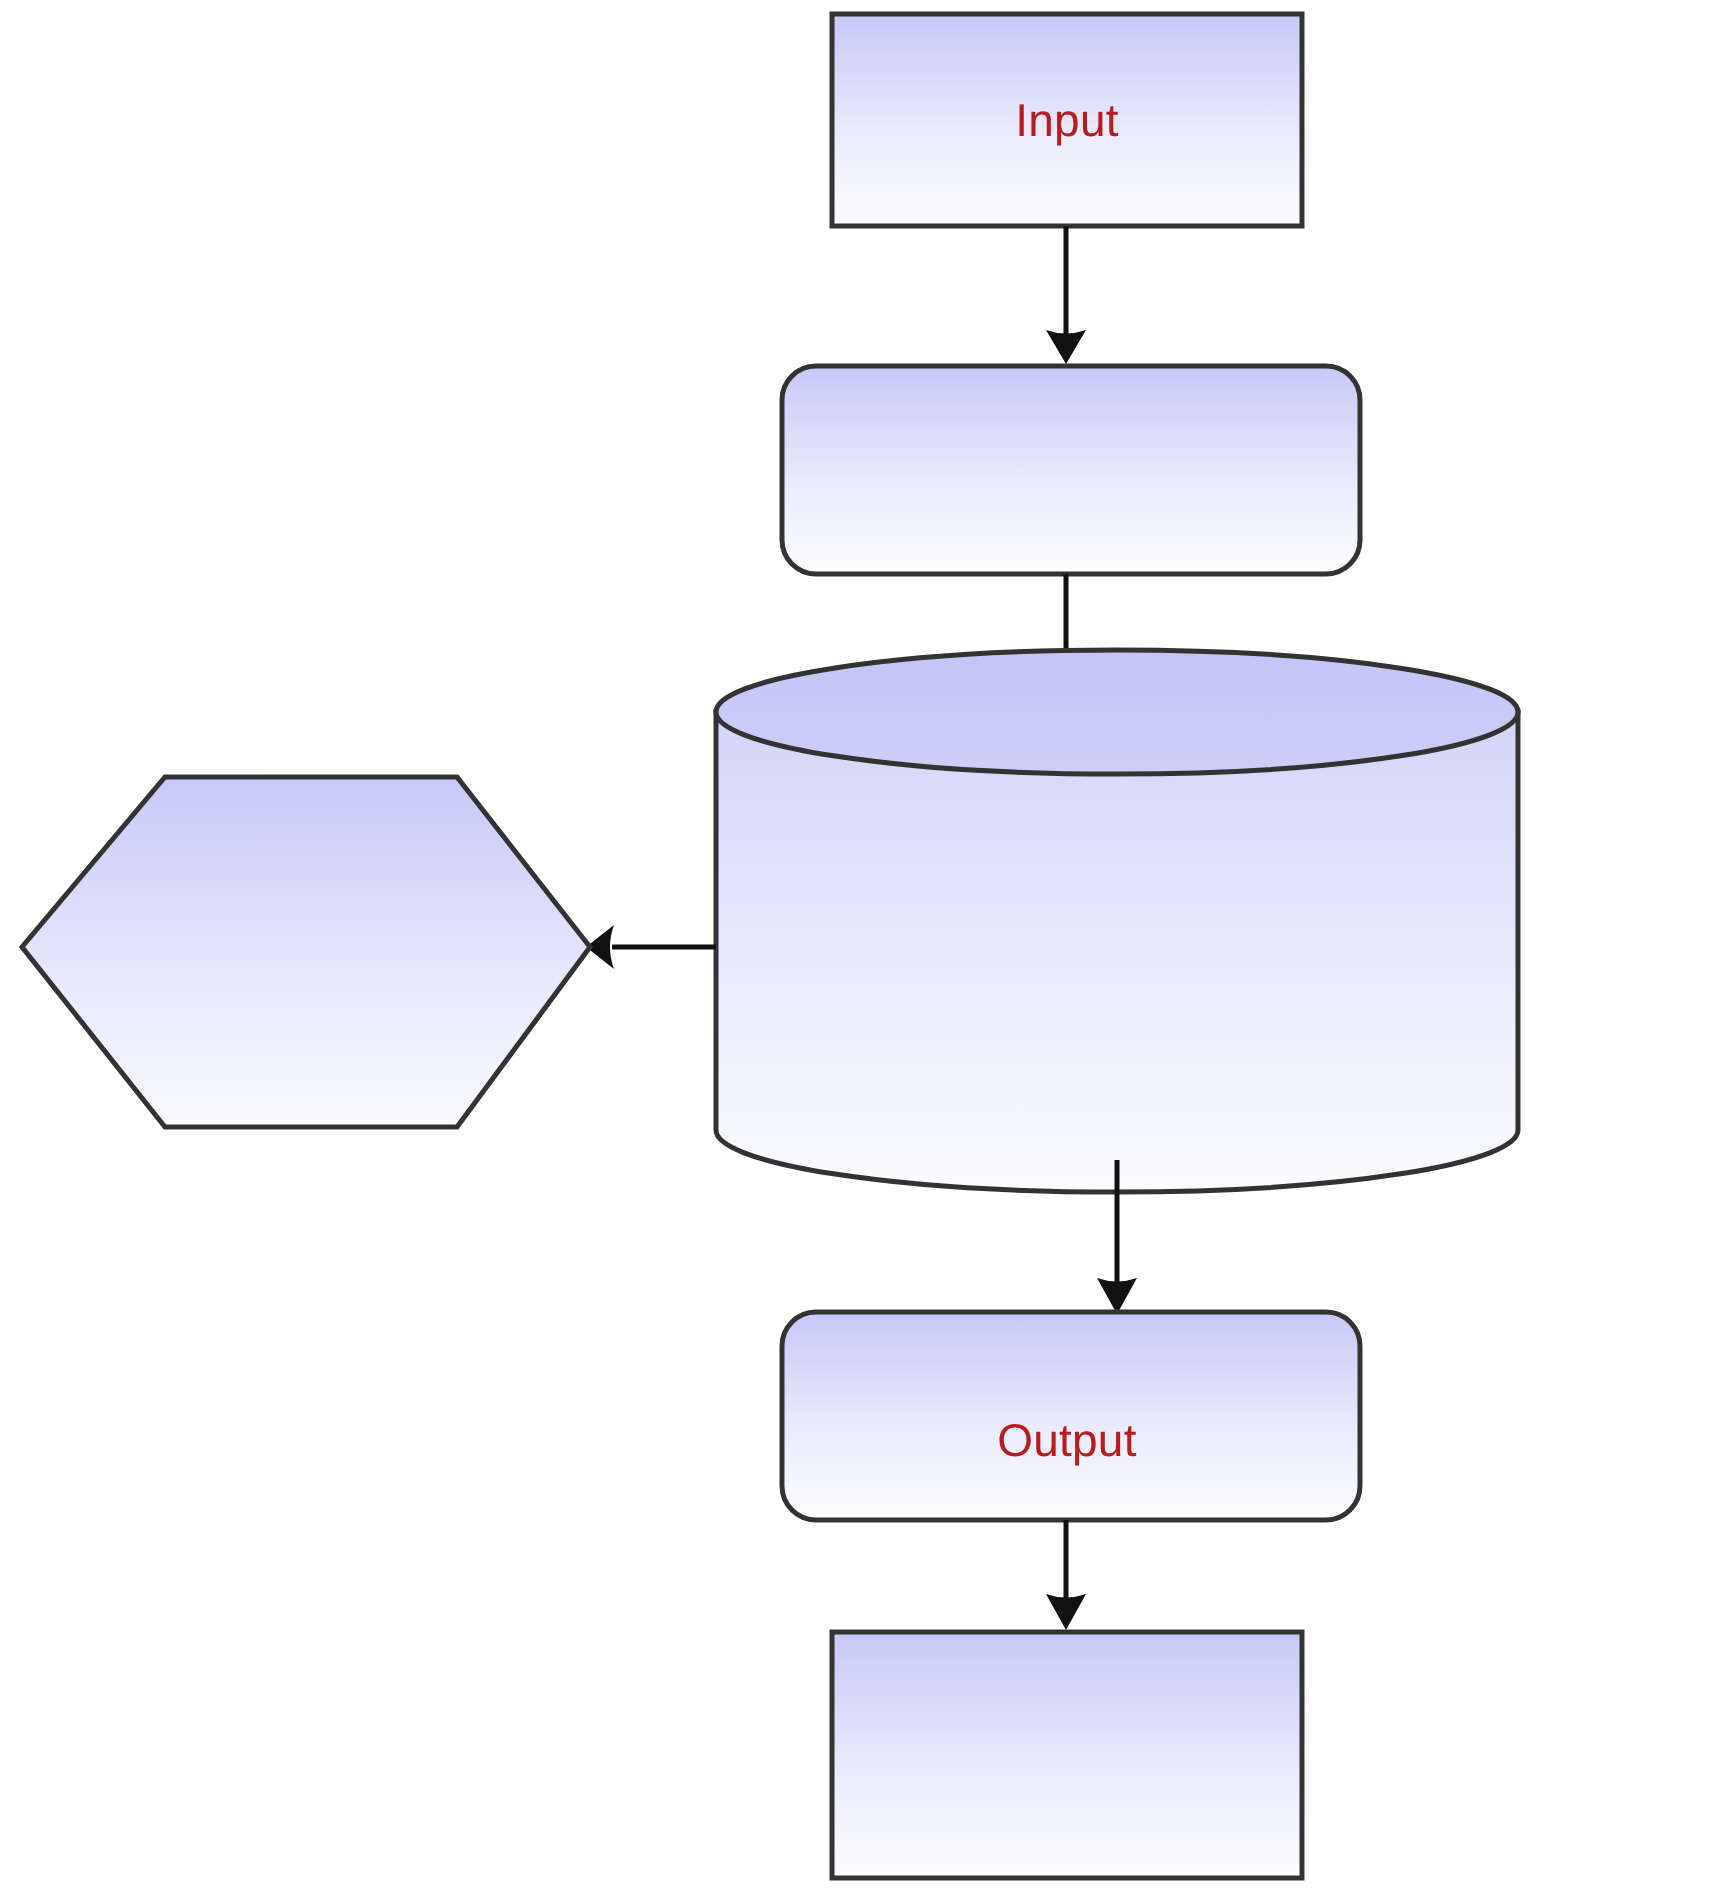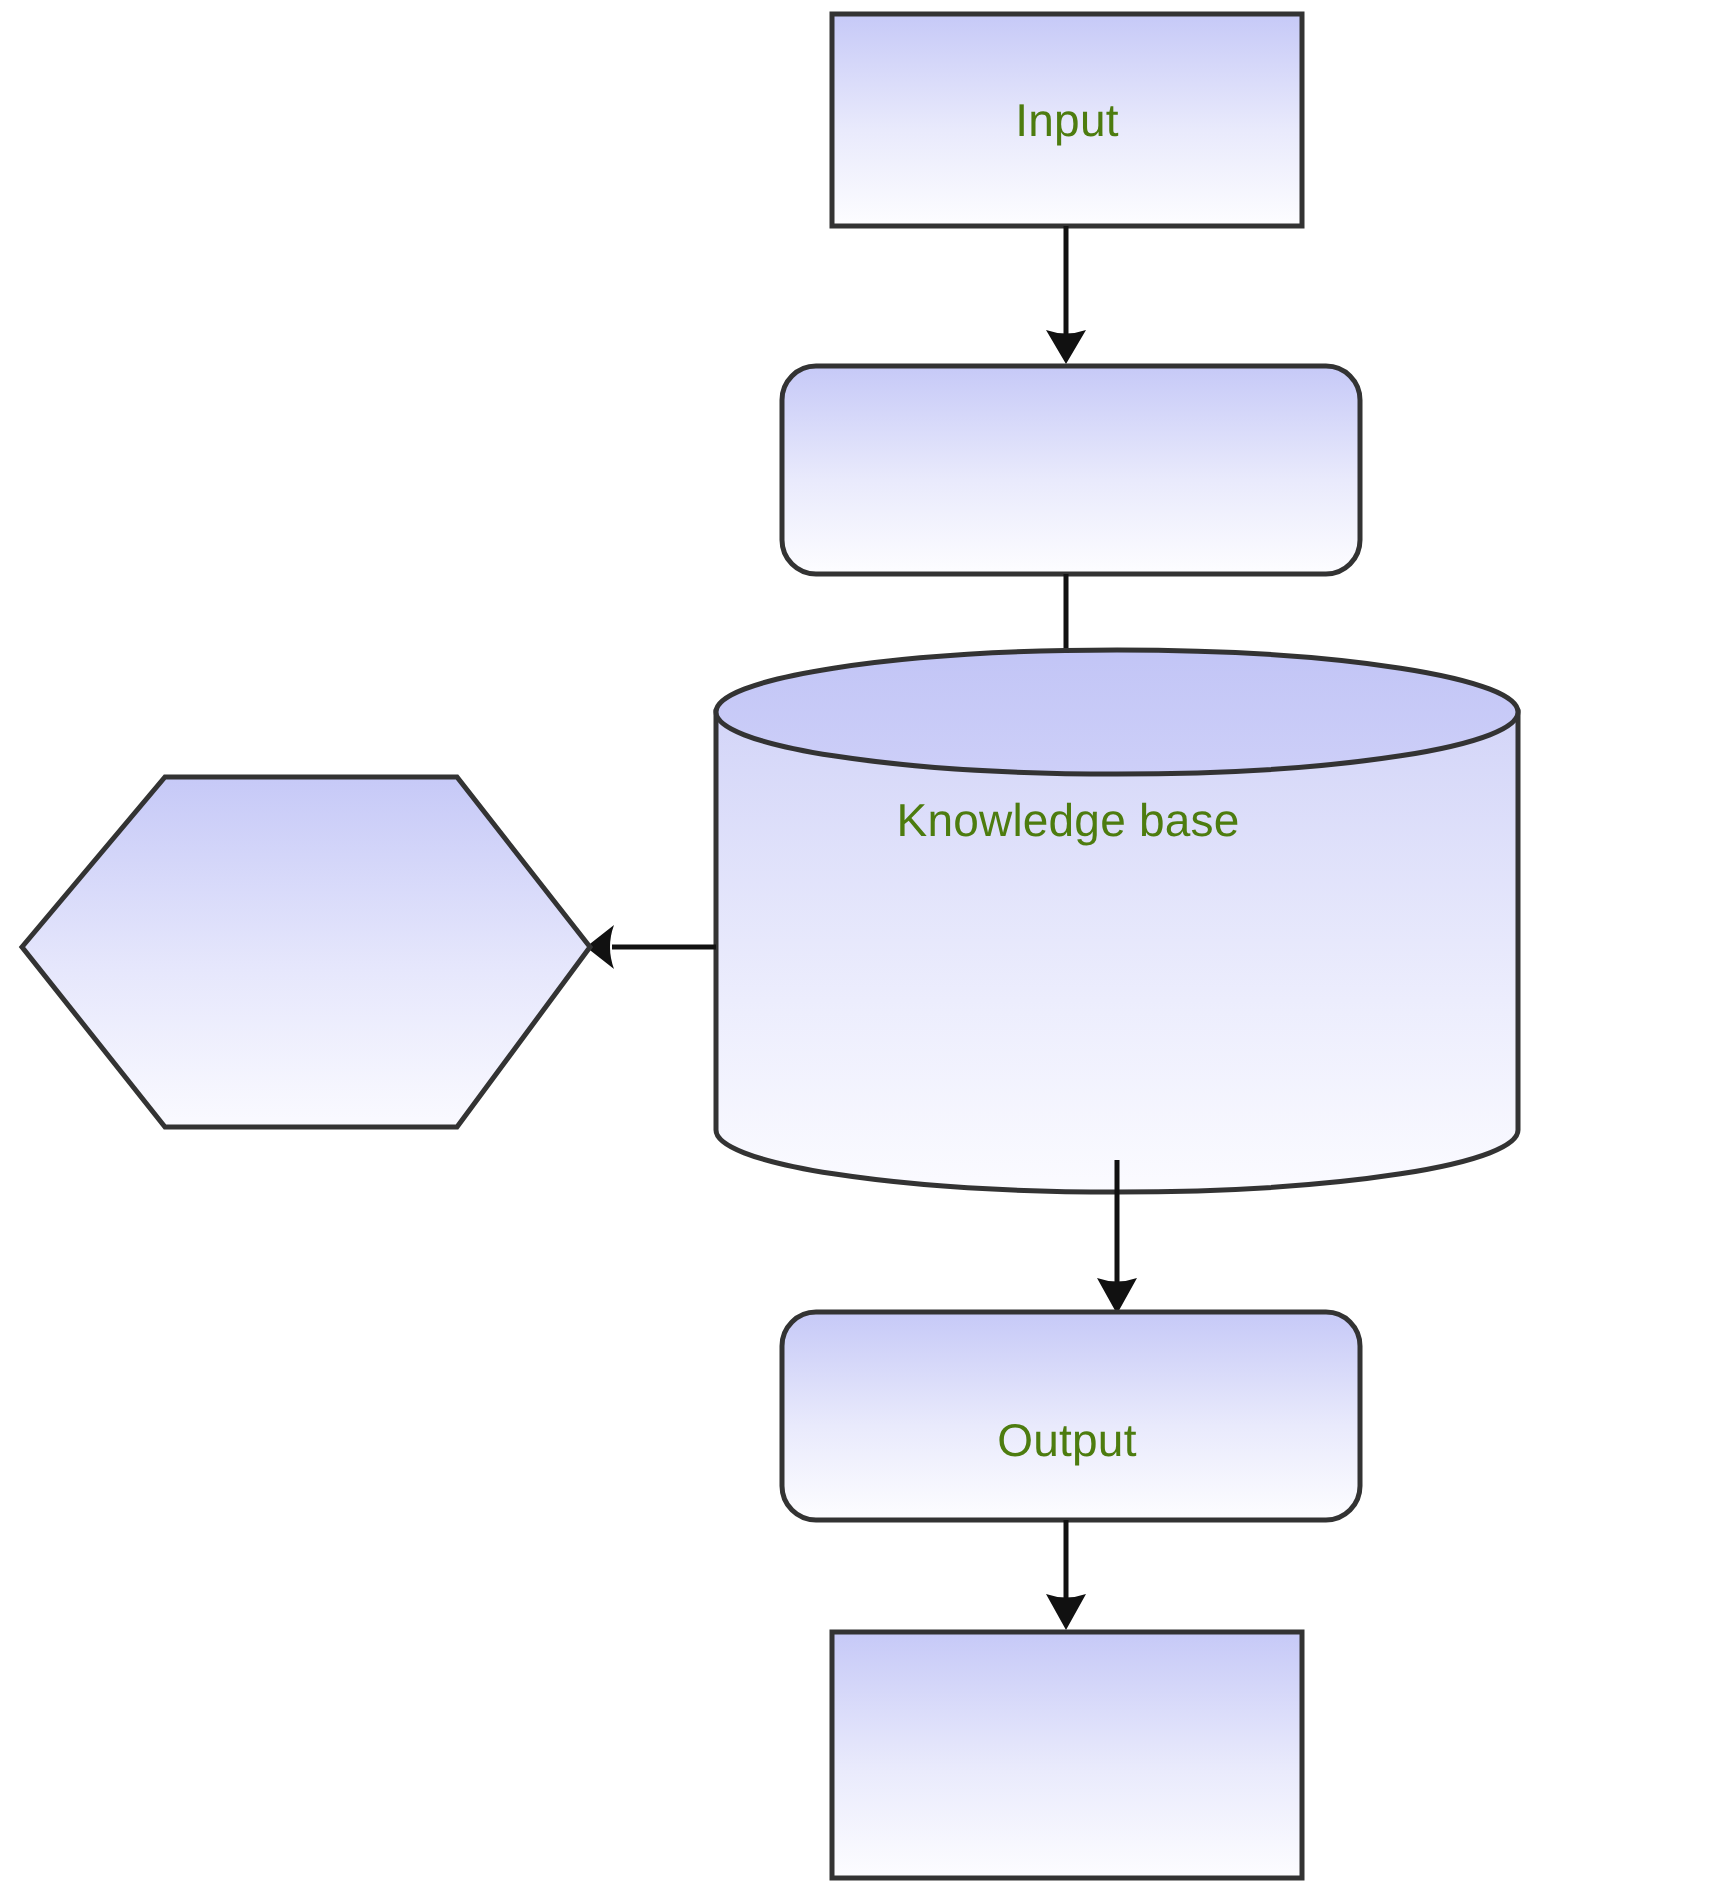--- a/index.html
+++ b/index.html
@@ -24,21 +24,21 @@
     top: 0;
     width: 1728px;
     height: 1895px;
     display: block;
   }
   .node-label {
     position: absolute;
     display: flex;
     align-items: center;
     justify-content: center;
-    color: #4d7c0f;
+    color: #b91c1c;
     font-family: "Liberation Sans", sans-serif;
     font-size: 46px;
     font-weight: 400;
     letter-spacing: 0.2px;
     white-space: nowrap;
     pointer-events: none;
     text-rendering: geometricPrecision;
   }
   #label-input      { left: 832px;  top: 80px;   width: 470px; height: 80px; }
   #label-fuzz       { left: 782px;  top: 428px;  width: 578px; height: 80px; }
@@ -121,19 +121,18 @@
       <line x1="1066" y1="1520" x2="1066" y2="1616" stroke="#111111" stroke-width="5"></line>
       <path d="M 1046 1594 Q 1066 1601 1086 1594 L 1066 1630 Z" fill="#111111"></path>
     </g>
 
     <rect x="832" y="1632" width="470" height="246" fill="url(#shapeGrad)" stroke="#333333" stroke-width="5"></rect>
   </svg>
 
   <div class="node-label" id="label-input">Input</div>
 
 
-  <div class="node-label" id="label-kb">Knowledge base</div>
 
 
 
   <div class="node-label" id="label-output">Output</div>
 
 </div>
 
 </body></html>

